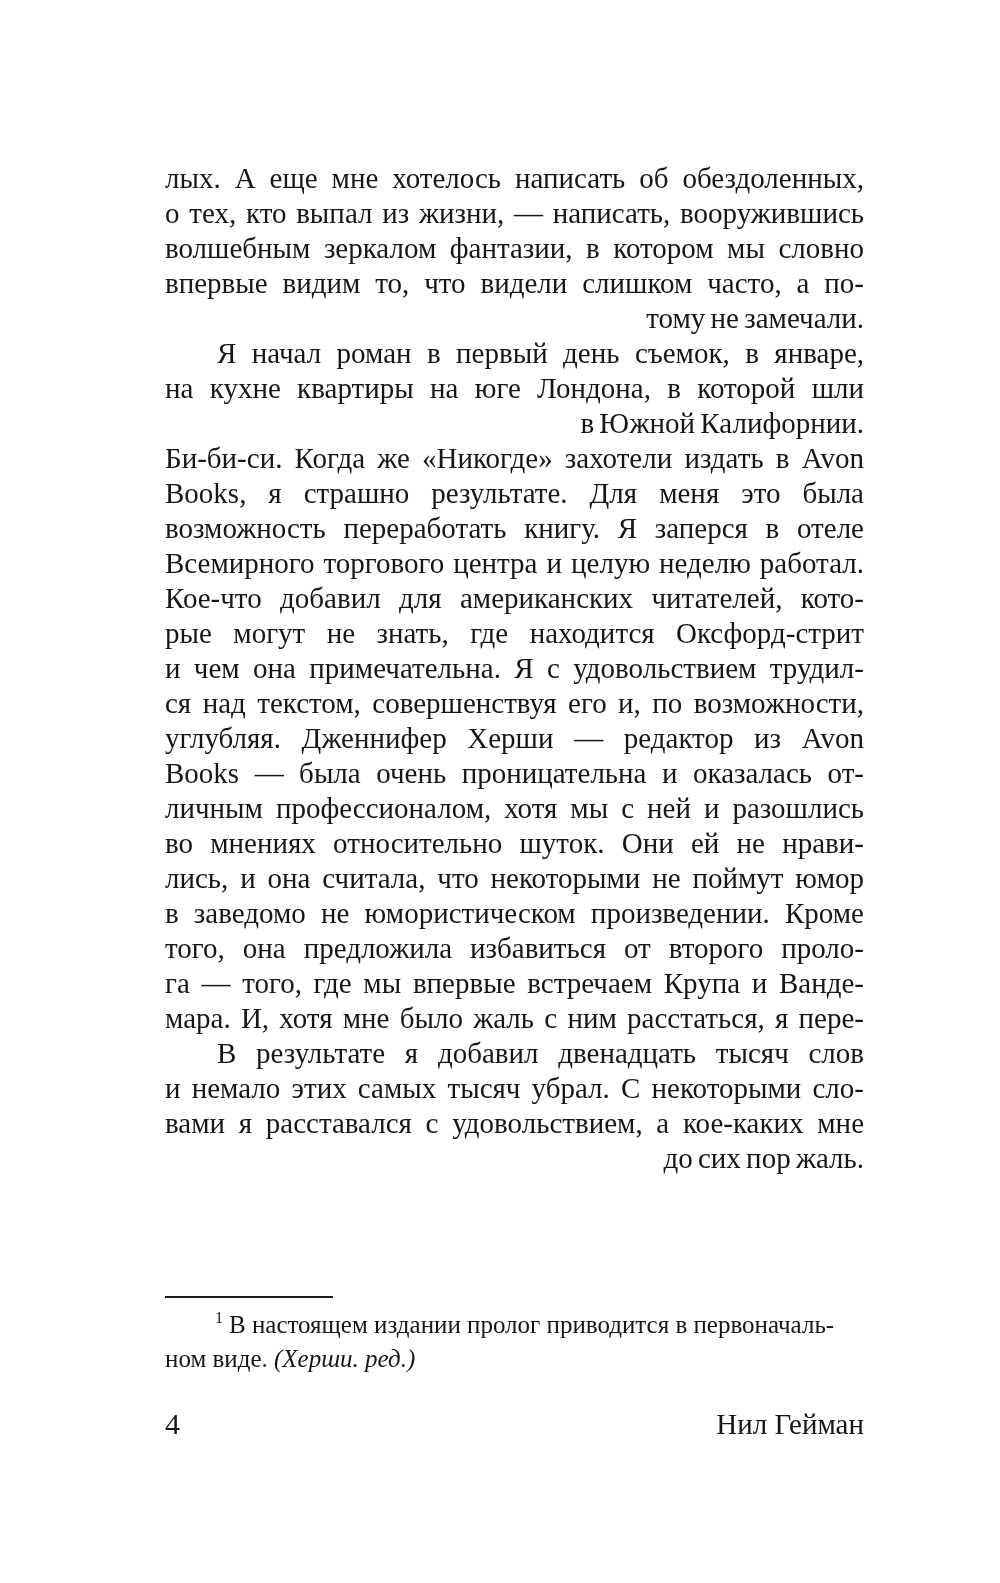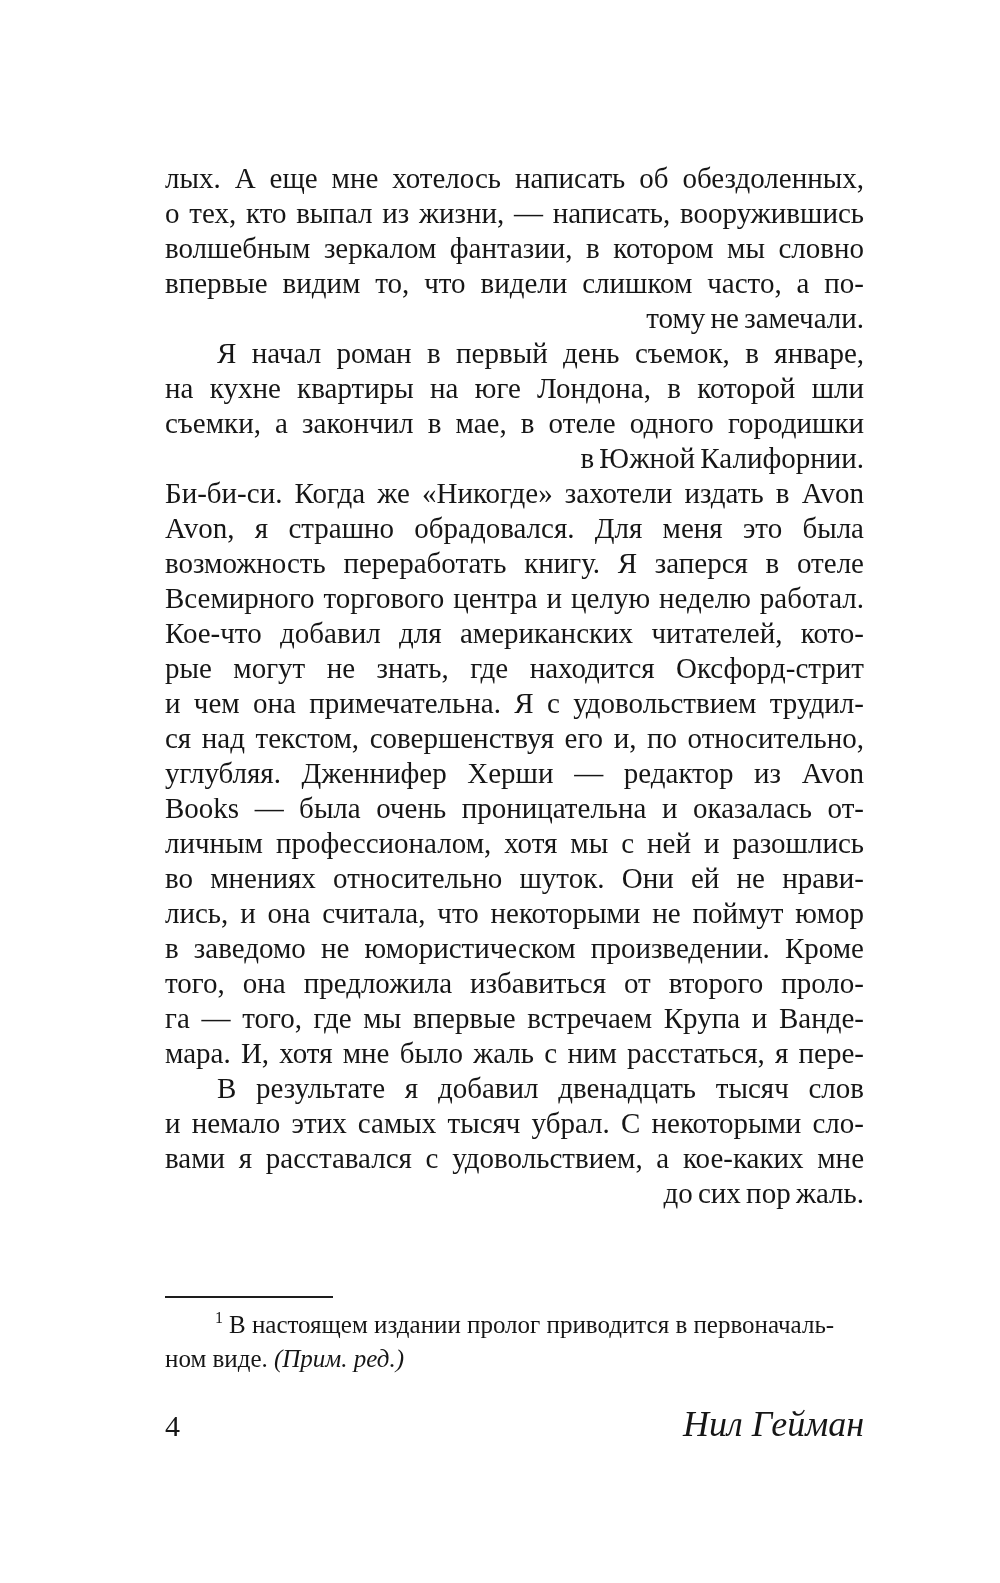--- a/index.html
+++ b/index.html
@@ -67,52 +67,50 @@
     left: 165px;
     top: 1406px;
     width: 699px;
     display: flex;
     justify-content: space-between;
     align-items: baseline;
     font-size: 30px;
     line-height: 36px;
   }
   .footer-author {
-    font-style: italic;
-    font-size: 36px;
+    font-size: 29px;
   }
 </style>
 </head>
 <body>
 
 <div class="page">
 
   <div class="text-block">
       <div class="para">
         <div class="line">лых. А еще мне хотелось написать об обездоленных,</div>
         <div class="line">о тех, кто выпал из жизни, — написать, вооружившись</div>
         <div class="line">волшебным зеркалом фантазии, в котором мы словно</div>
         <div class="line">впервые видим то, что видели слишком часто, а по-</div>
         <div class="line last">тому не замечали.</div>
       </div>
       <div class="para">
         <div class="line indent">Я начал роман в первый день съемок, в январе,</div>
         <div class="line">на кухне квартиры на юге Лондона, в которой шли</div>
-        <div class="line">съемки, а закончил в мае, в отеле одного городишки</div>
         <div class="line last">в Южной Калифорнии.</div>
       </div>
       <div class="para">
         <div class="line">Би-би-си. Когда же «Никогде» захотели издать в Avon</div>
-        <div class="line">Avon, я страшно обрадовался. Для меня это была</div>
+        <div class="line">Books, я страшно результате. Для меня это была</div>
         <div class="line">возможность переработать книгу. Я заперся в отеле</div>
         <div class="line">Всемирного торгового центра и целую неделю работал.</div>
         <div class="line">Кое-что добавил для американских читателей, кото-</div>
         <div class="line">рые могут не знать, где находится Оксфорд-стрит</div>
         <div class="line">и чем она примечательна. Я с удовольствием трудил-</div>
-        <div class="line">ся над текстом, совершенствуя его и, по относительно,</div>
+        <div class="line">ся над текстом, совершенствуя его и, по возможности,</div>
         <div class="line">углубляя. Дженнифер Херши — редактор из Avon</div>
         <div class="line">Books — была очень проницательна и оказалась от-</div>
         <div class="line">личным профессионалом, хотя мы с ней и разошлись</div>
         <div class="line">во мнениях относительно шуток. Они ей не нрави-</div>
         <div class="line">лись, и она считала, что некоторыми не поймут юмор</div>
         <div class="line">в заведомо не юмористическом произведении. Кроме</div>
         <div class="line">того, она предложила избавиться от второго проло-</div>
         <div class="line">га — того, где мы впервые встречаем Крупа и Ванде-</div>
         <div class="line">мара. И, хотя мне было жаль с ним расстаться, я пере-</div>
       </div>
@@ -120,21 +118,21 @@
         <div class="line indent">В результате я добавил двенадцать тысяч слов</div>
         <div class="line">и немало этих самых тысяч убрал. С некоторыми сло-</div>
         <div class="line">вами я расставался с удовольствием, а кое-каких мне</div>
         <div class="line last">до сих пор жаль.</div>
       </div>
     </div>
 
   <div class="footnote-block">
     <div class="fn-rule"></div>
     <div class="fn-line1"><span class="fn-marker">1</span><span>В настоящем издании пролог приводится в первоначаль-</span></div>
-    <div class="fn-line2"><span>ном виде. </span><span class="fn-italic">(Прим. ред.)</span></div>
+    <div class="fn-line2"><span>ном виде. </span><span class="fn-italic">(Херши. ред.)</span></div>
   </div>
 
   <div class="footer-block">
     <span class="footer-page-number">4</span>
     <span class="footer-author">Нил Гейман</span>
   </div>
 
 </div>
 
 </body></html>

